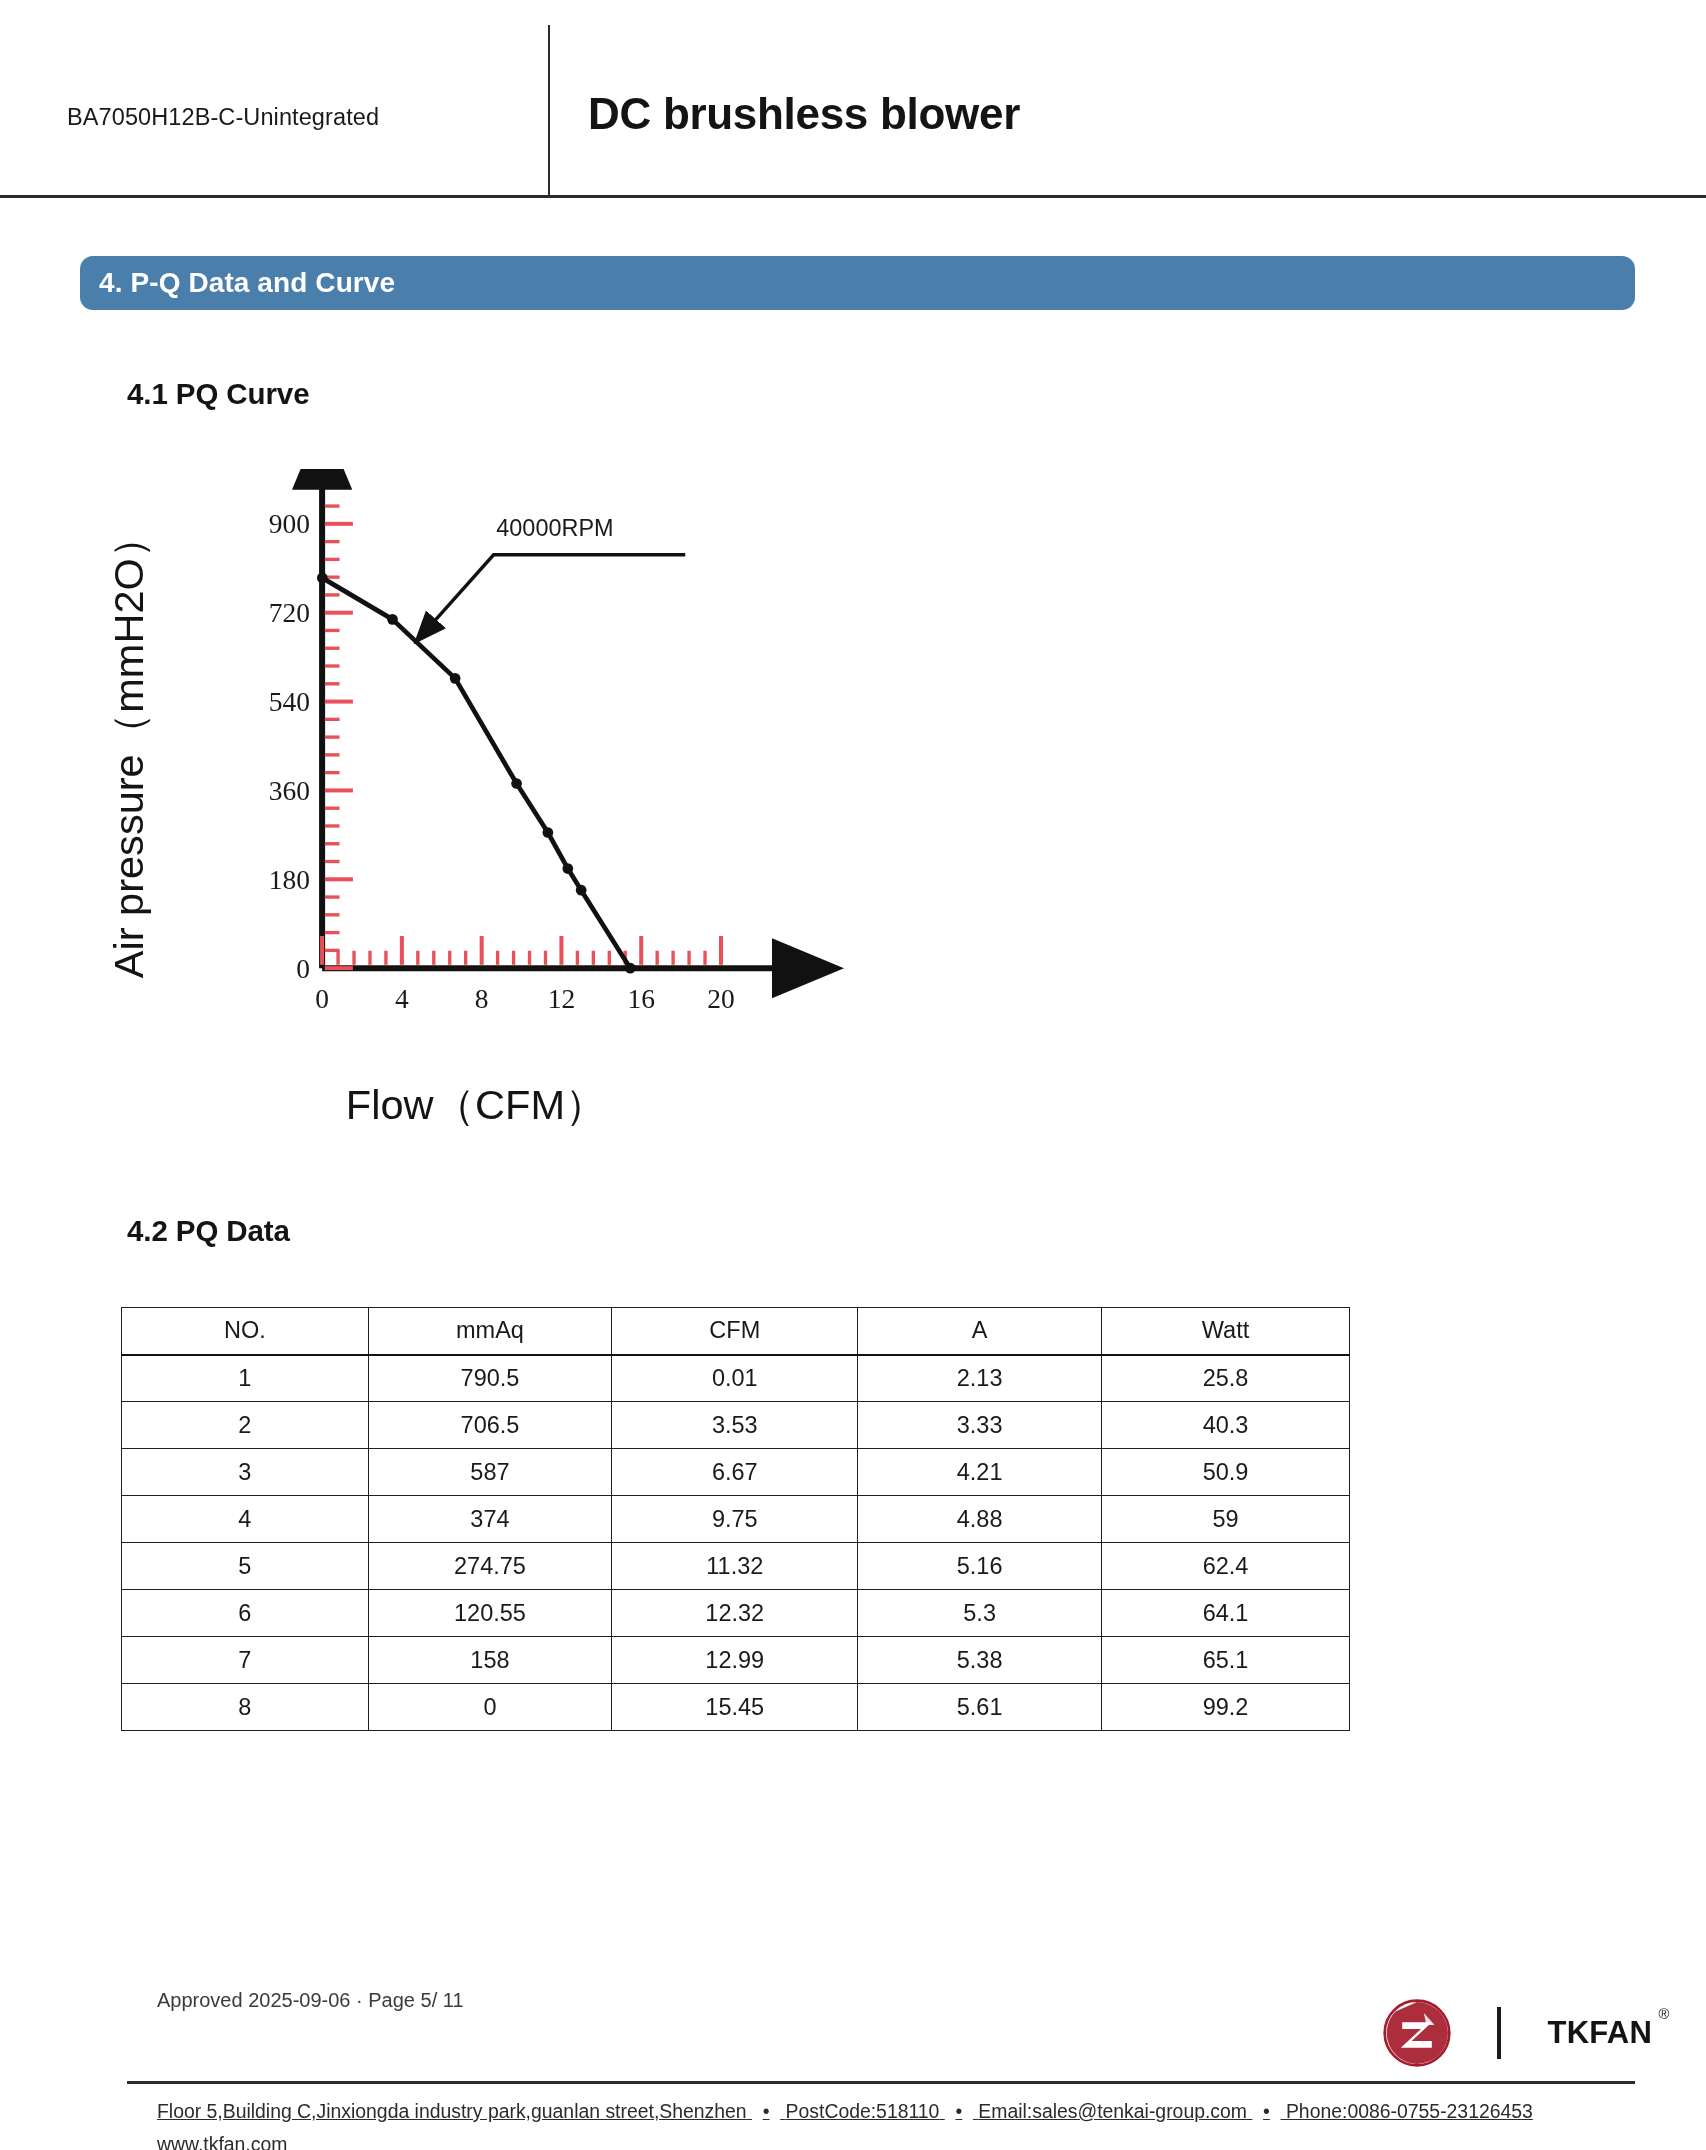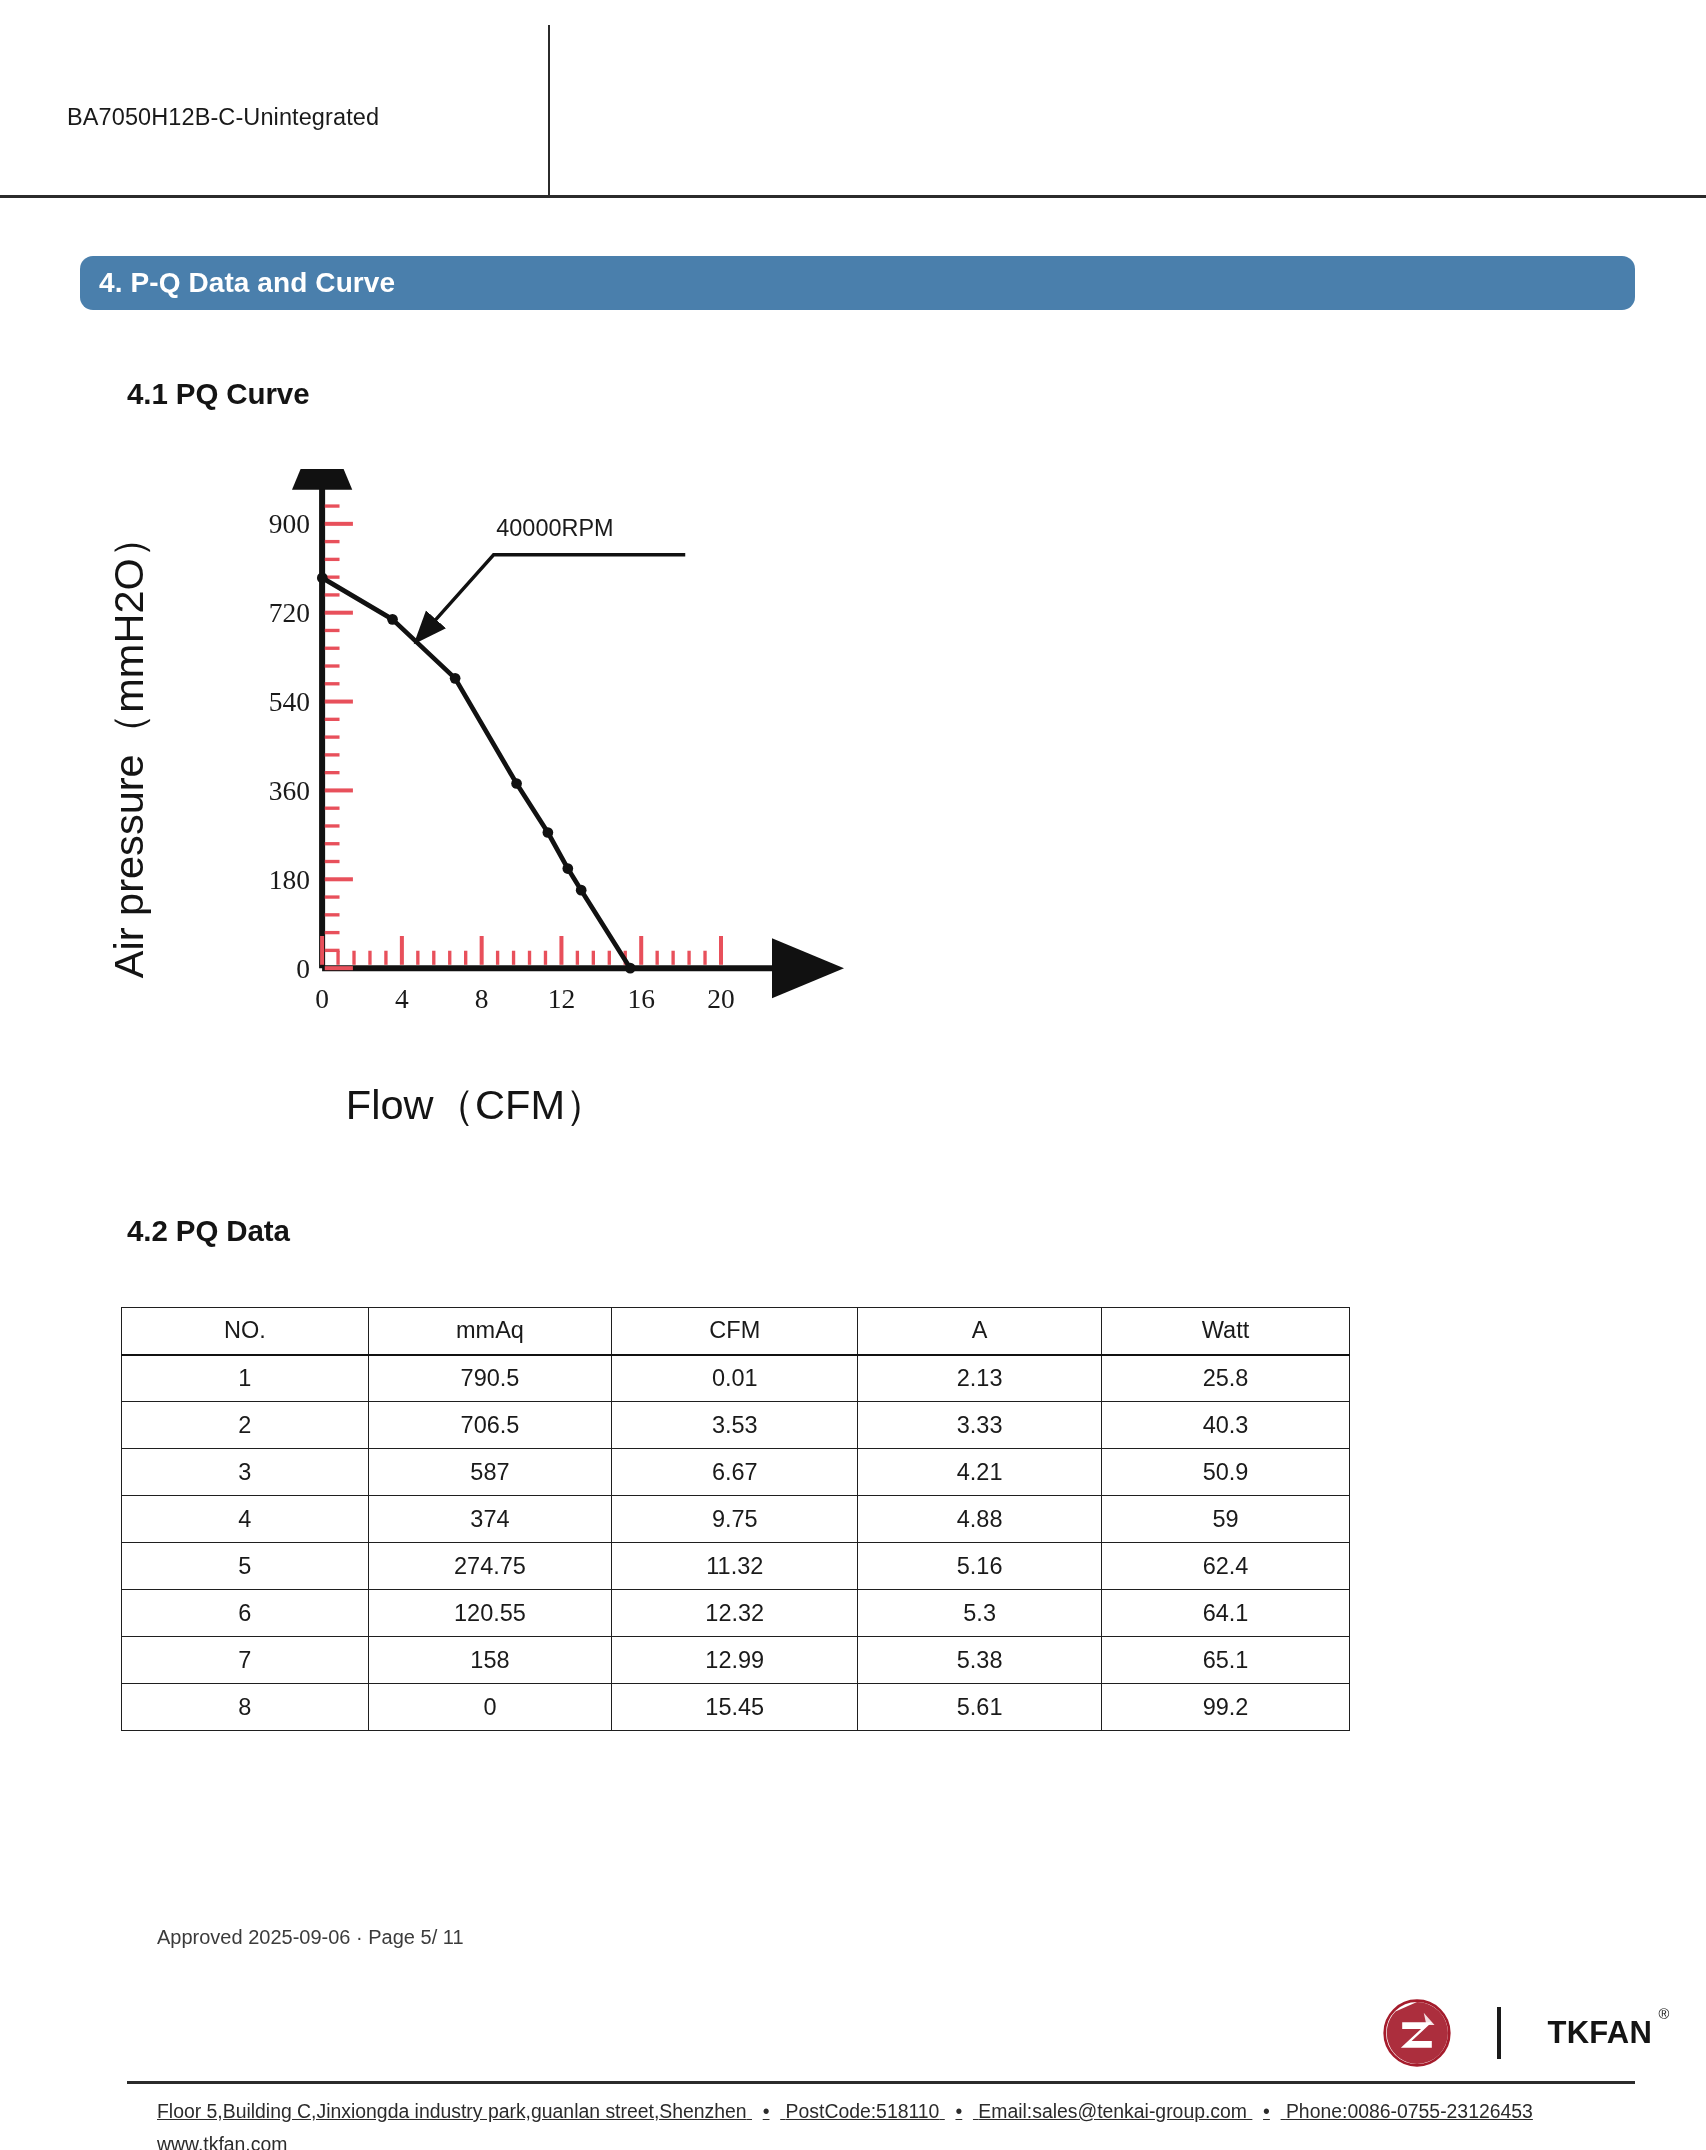--- a/index.html
+++ b/index.html
@@ -157,21 +157,21 @@
     white-space: nowrap;
   }
   .logo-reg {
     position: absolute;
     top: -9.4px; right: -17.4px;
     font-size: 14.7px;
     font-weight: 400;
   }
   .approved-line {
     position: absolute;
-    left: 157px; top: 1926px;
+    left: 157px; top: 1989px;
     font-size: 20px;
     color: #3b3b3b;
     white-space: nowrap;
   }
   .footer-rule {
     position: absolute;
     left: 127px; top: 2081px;
     width: 1508px; height: 2.7px;
     background: #2b2b2b;
   }
@@ -191,20 +191,21 @@
     color: #2b2b2b;
     white-space: nowrap;
   }
 </style>
 </head>
 <body>
 
 <div class="page-header">
   <div class="header-model">BA7050H12B-C-Unintegrated</div>
   <div class="header-divider"></div>
+  <div class="header-title">DC brushless blower</div>
 </div>
 
 <div class="section-banner">
   <span class="banner-text">4. P-Q Data and Curve</span>
 </div>
 
 <div class="subhead" id="subhead-41">4.1 PQ Curve</div>
 
 <div class="chart-area">
   <svg class="chart-svg" width="938" height="670" viewBox="0 0 1400 1000">

